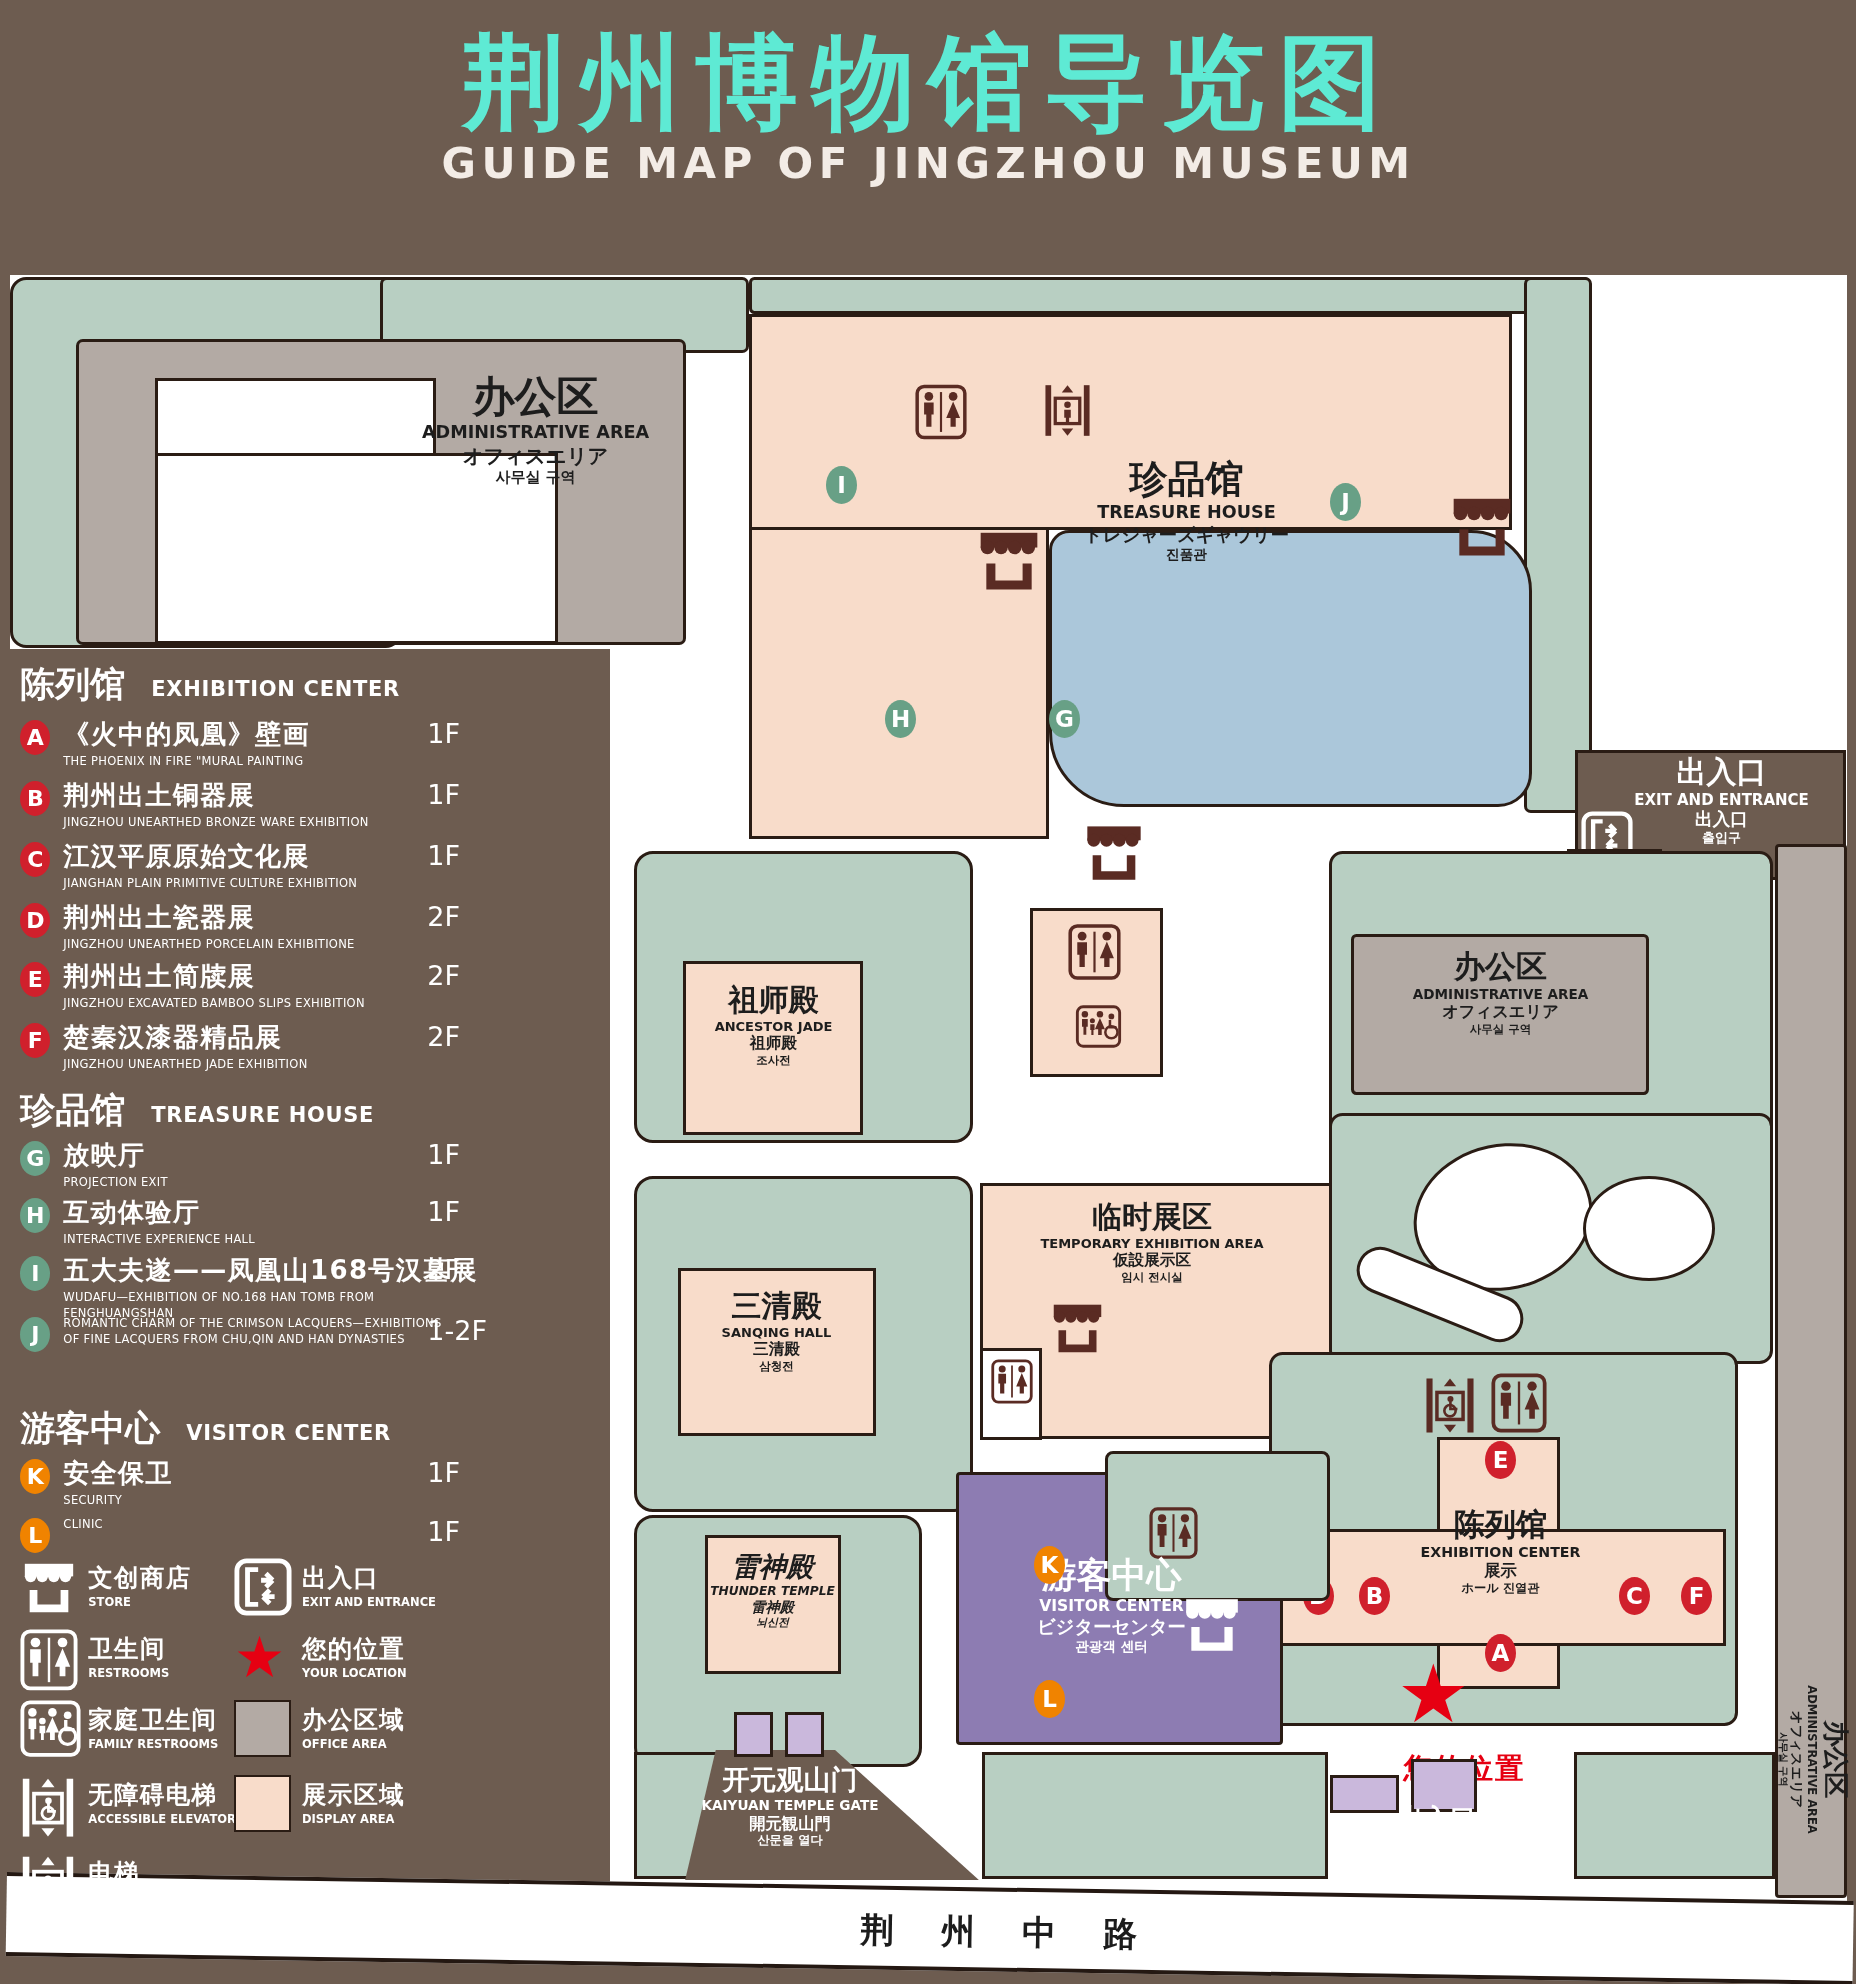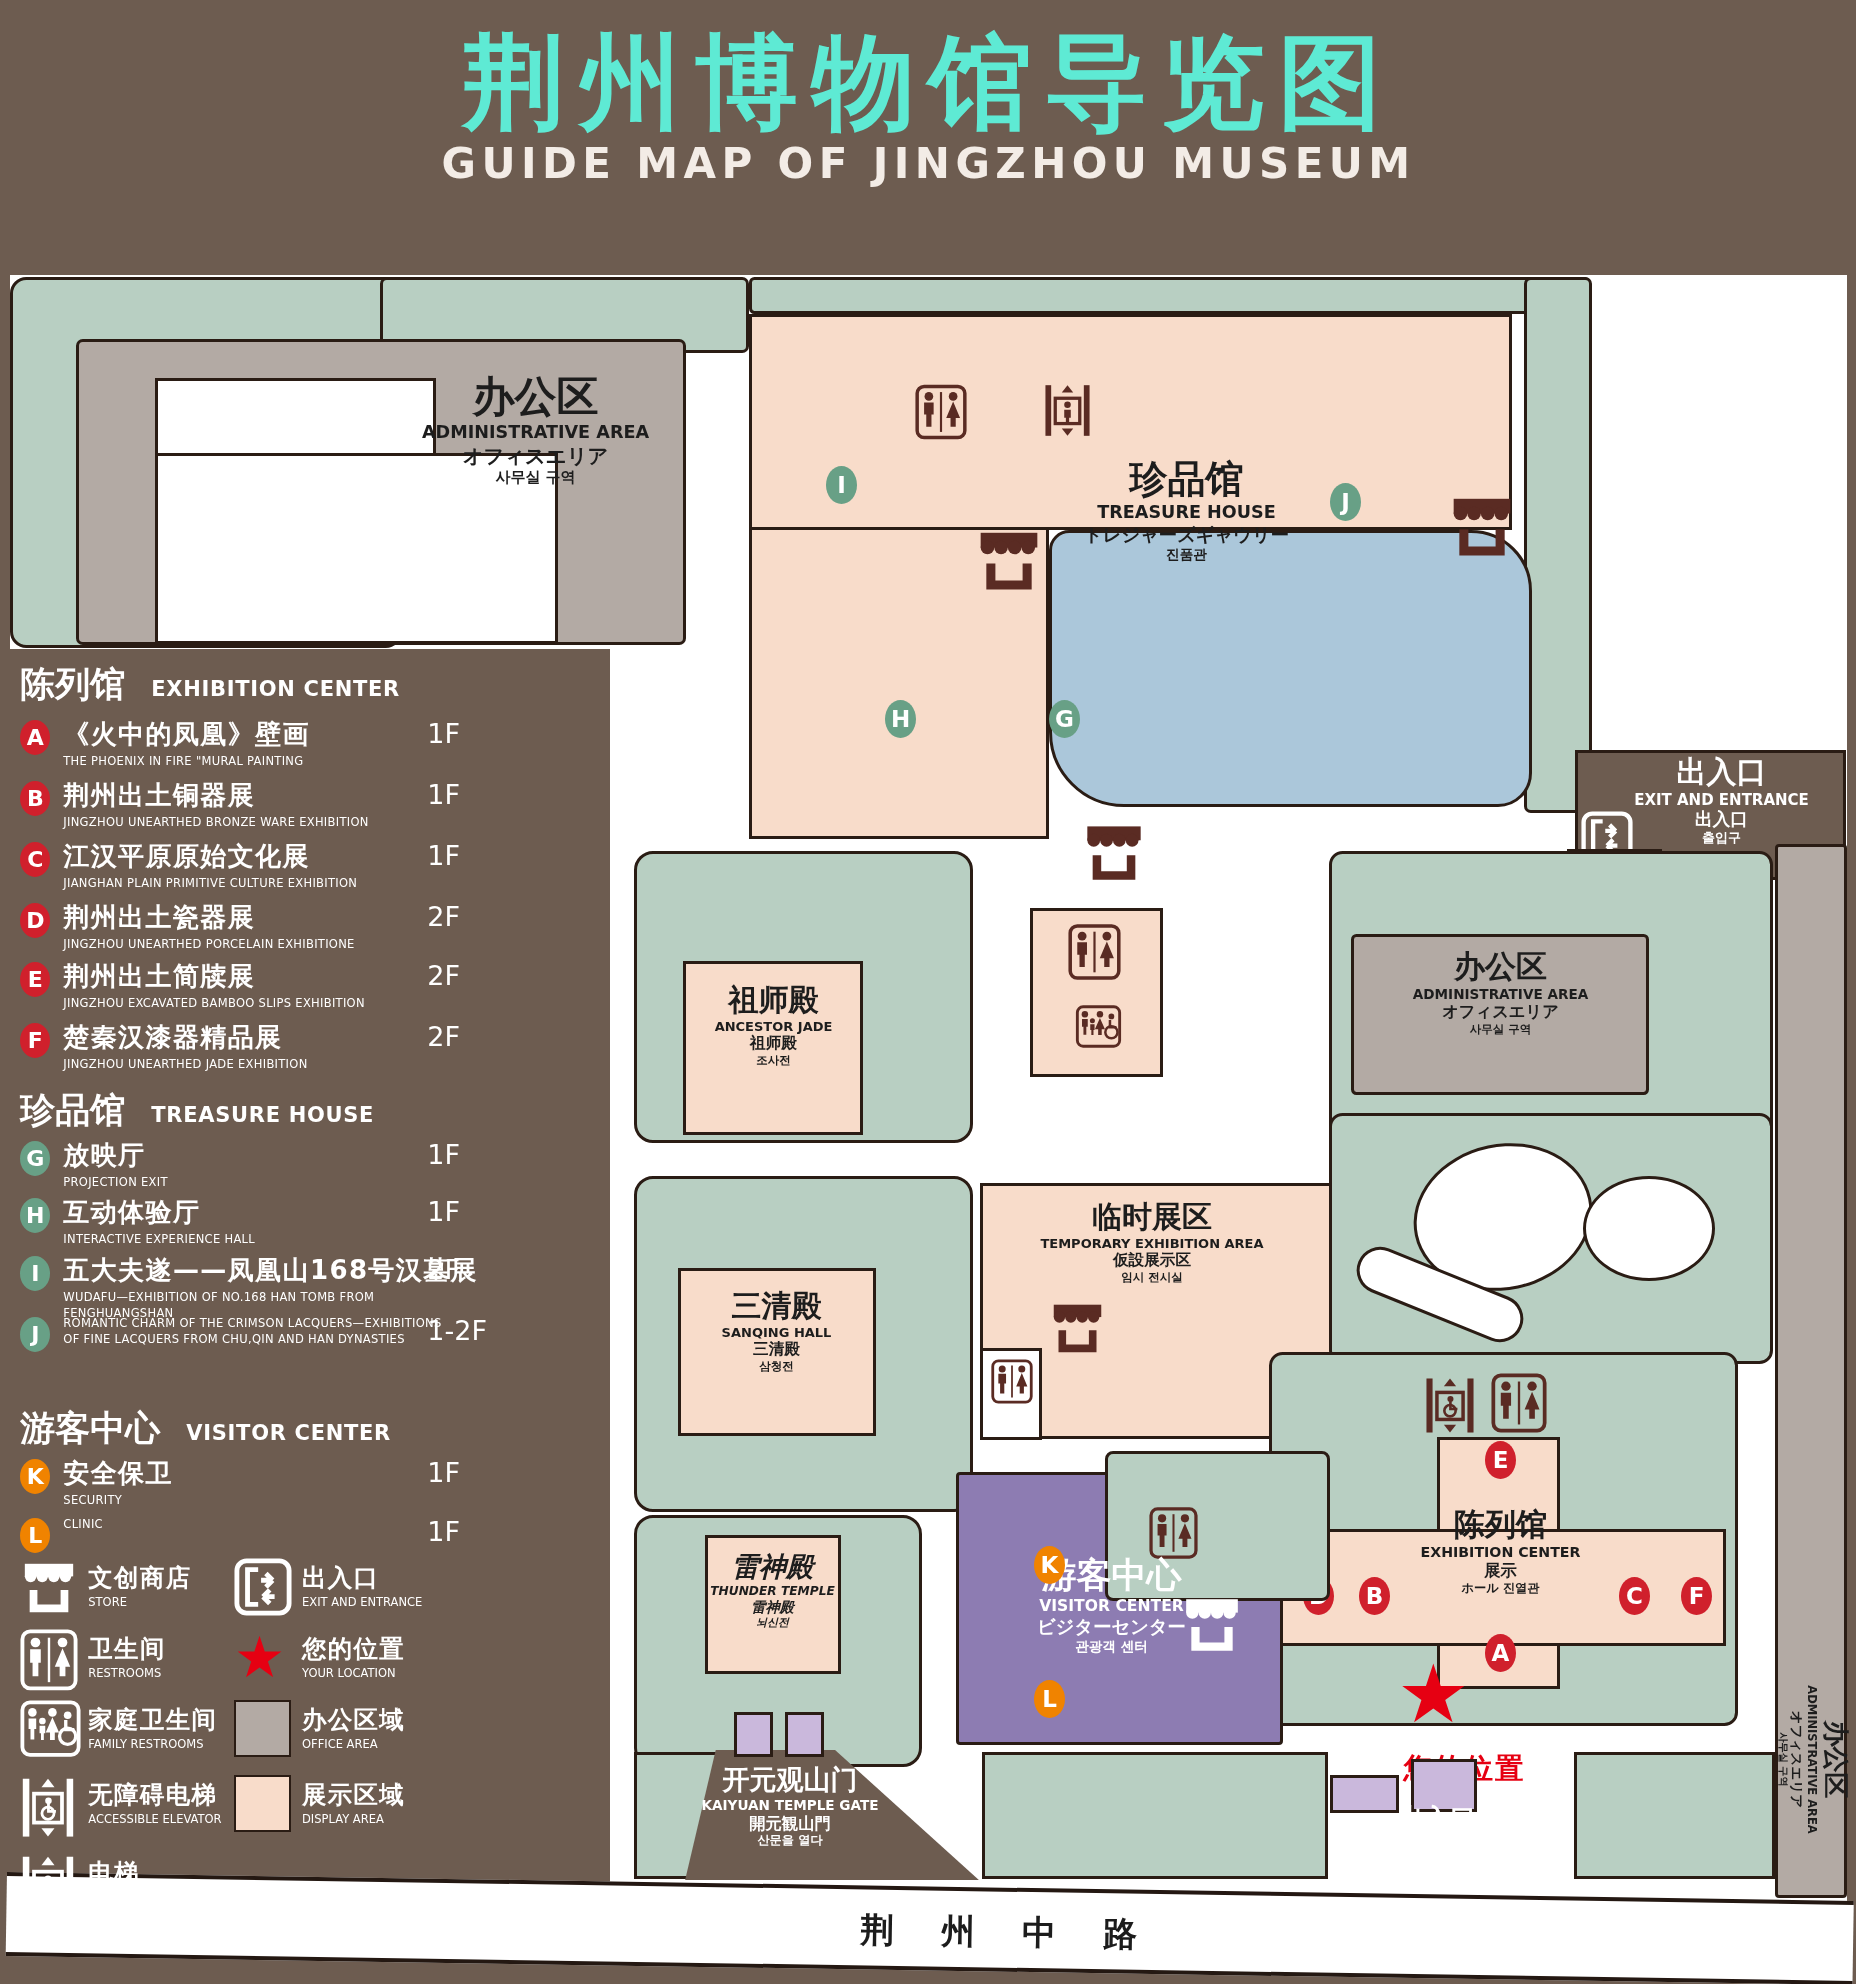--- a/index.html
+++ b/index.html
@@ -41,21 +41,21 @@
   .lg-head .he{font-size:21px;font-weight:bold;margin-left:26px;letter-spacing:0.7px;}
   .lg-item{position:absolute;left:20.3px;width:542px;color:#fff;}
   .lg-badge{position:absolute;left:0;top:2.7px;width:30px;height:35px;border-radius:50%;
             display:flex;align-items:center;justify-content:center;font-size:22px;font-weight:bold;}
   .lg-cn{margin-left:43px;font-size:26px;font-weight:bold;letter-spacing:1.4px;}
   .lg-en{margin-left:43px;font-size:11.5px;letter-spacing:0.3px;margin-top:2px;max-width:380px;line-height:1.35;}
   .lg-floor{position:absolute;left:407px;top:1.4px;font-size:27px;}
   .ic-item{position:absolute;color:#fff;}
   .ic-box{position:absolute;left:0;top:0;}
   .ic-cn{position:absolute;left:68px;top:4.1px;font-size:24.4px;font-weight:bold;letter-spacing:1.4px;white-space:nowrap;}
-  .ic-en{position:absolute;left:68px;top:37px;font-size:11.5px;font-weight:normal;white-space:nowrap;}
+  .ic-en{position:absolute;left:68px;top:37px;font-size:11.5px;font-weight:bold;white-space:nowrap;}
   .swatch{width:57px;height:57px;border:2px solid #2a1c14;box-sizing:border-box;}
   .star-glyph{font-size:57px;line-height:57px;color:#e60012;}
 </style>
 </head>
 <body>
 
 <div class="abs title">荆州博物馆导览图</div>
 <div class="abs subtitle">GUIDE MAP OF JINGZHOU MUSEUM</div>
 
 <div class="shape white nob" style="left:10.2px;top:275px;width:1836px;height:374px;"></div>

